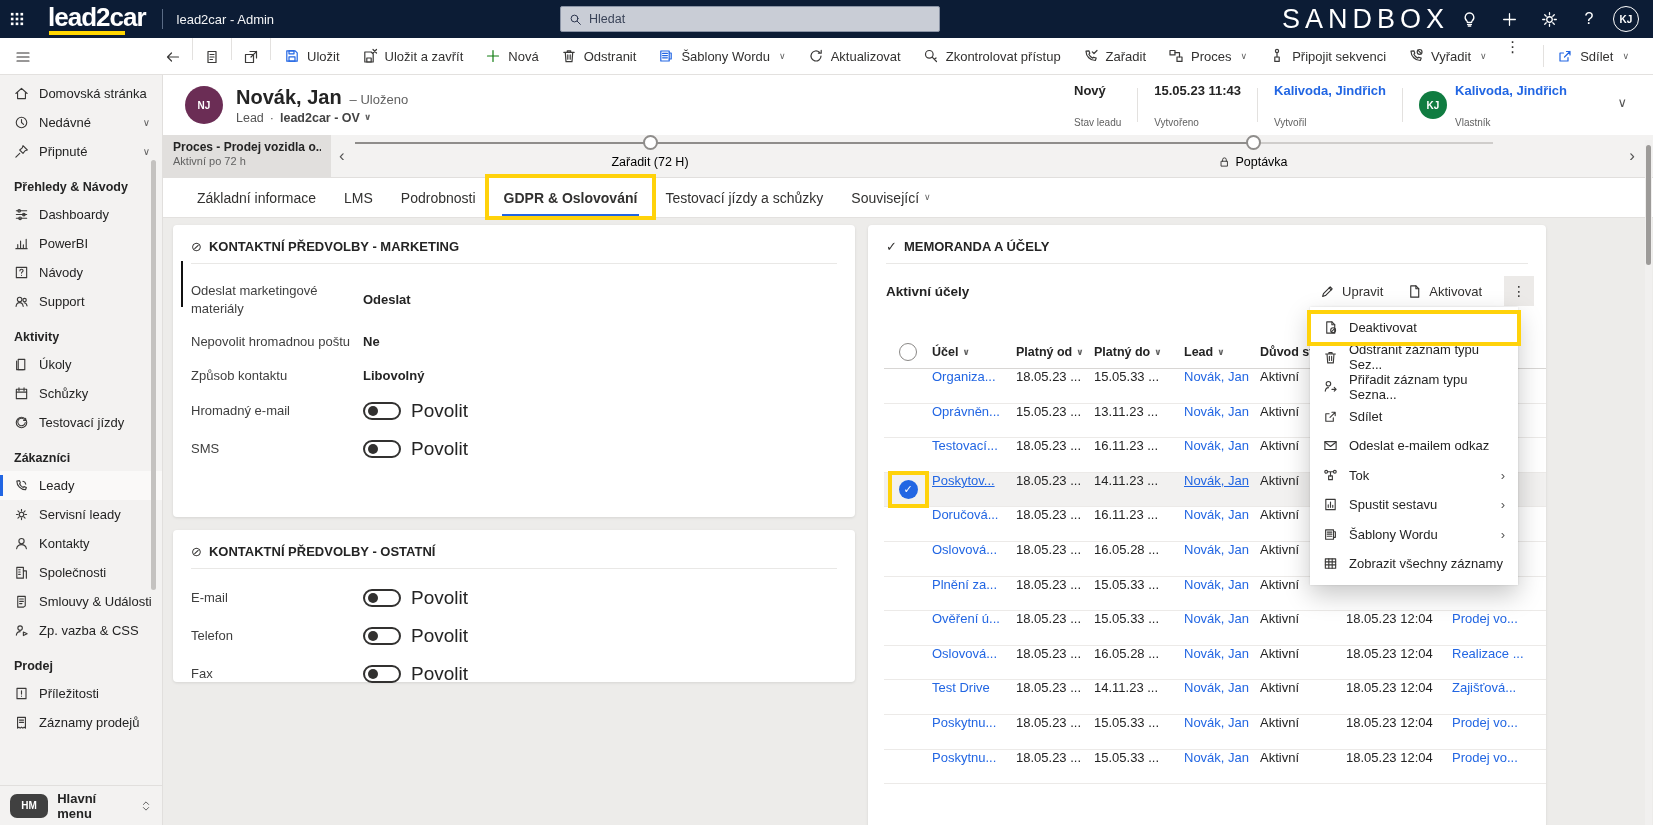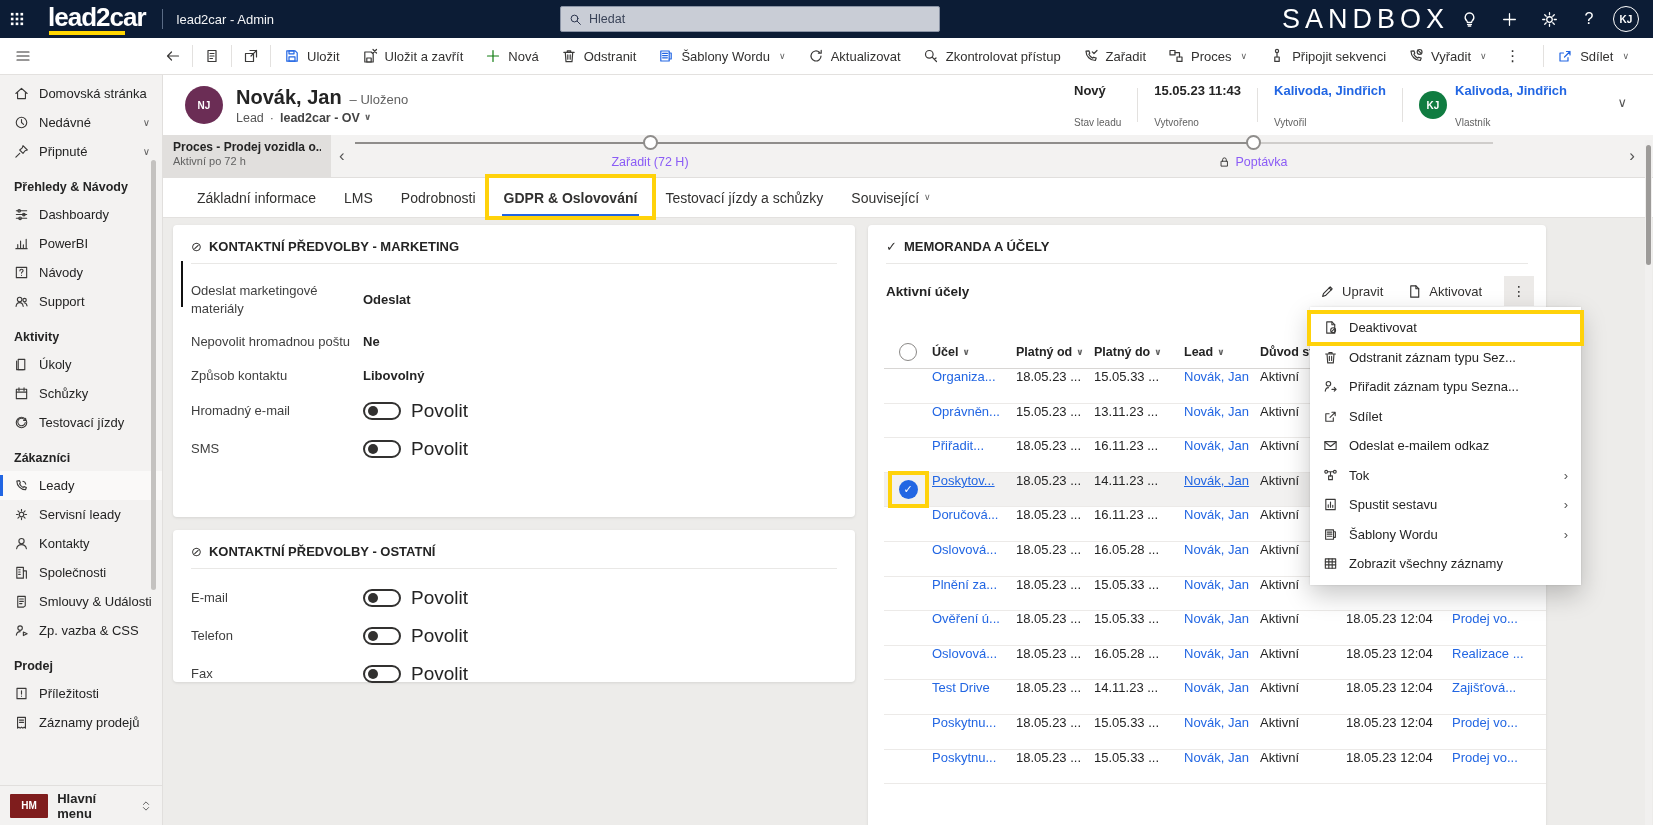--- a/index.html
+++ b/index.html
@@ -22,21 +22,21 @@
 .search .ic{width:13px;height:13px;color:#273049}
 .search input{border:none;background:transparent;outline:none;font-size:12.5px;color:#1d2336;width:100%;font-family:inherit}
 .search input::placeholder{color:#3a4358}
 .tb-right{margin-left:auto;display:flex;align-items:center;gap:0;padding-right:8px}
 .sandbox{font-size:27px;font-weight:300;letter-spacing:5px;color:#fff;line-height:1}
 .tb-btn{width:40px;height:38px;display:flex;align-items:center;justify-content:center;color:#fff;cursor:pointer}
 .tb-btn .ic{width:17px;height:17px}
 .helpq{font-size:16px;font-weight:400}
 .avatar-kj{width:26px;height:26px;border-radius:50%;border:1.5px solid #fff;display:flex;align-items:center;justify-content:center;font-size:10px;font-weight:700;margin-left:4px;margin-right:6px}
 
-.cmdbar{position:absolute;left:0;top:38px;right:0;height:37px;background:#fff;border-bottom:1px solid #e3e1df;display:flex;align-items:center;z-index:25}
+.cmdbar{position:absolute;left:0;top:38px;right:0;height:37px;background:#fff;border-bottom:1px solid #e3e1df;display:flex;align-items:flex-start;z-index:25}
 .hamb{width:46px;height:37px;display:flex;align-items:center;justify-content:center;cursor:pointer;color:#323130}
 .cmd-gap{width:110px}
 .cmd-ic{width:34px;height:37px;display:flex;align-items:center;justify-content:center;color:#3b3a39;cursor:pointer}
 .cmd-vsep{width:1px;height:22px;background:#e3e1df;margin:0 2px}
 #cmd-actions{display:flex;align-items:center;height:100%}
 .cmd-btn{display:flex;align-items:center;gap:7px;padding:0 11px;height:100%;font-size:13px;color:#323130;cursor:pointer;white-space:nowrap}
 .cmd-btn .chev{margin-left:2px}
 .ic-green{color:#107c10}.ic-blue{color:#2266e3}.ic-dark{color:#3b3a39}
 .cmd-dots{width:30px;text-align:center;font-size:15px;color:#323130;cursor:pointer;letter-spacing:0}
 .share-wrap{margin-left:auto;display:flex;align-items:center;height:100%}
@@ -59,39 +59,39 @@
 .rh-collapse{position:absolute;right:26px;top:20px;font-size:13px;color:#555;cursor:pointer}
 
 .bpf{position:absolute;left:163px;top:135px;right:0;height:43px;background:#f3f2f1;border-bottom:1px solid #e1dfdd;z-index:4}
 .bpf-box{position:absolute;left:0;top:0;width:168px;height:43px;background:#e1dfdd;padding:5px 10px;cursor:pointer}
 .bpf-box-t{font-size:12px;font-weight:700;color:#242424;white-space:nowrap;overflow:hidden}
 .bpf-box-s{font-size:11px;color:#616161;margin-top:1px}
 .bpf-nav{position:absolute;top:12px;font-size:17px;color:#555;cursor:pointer;line-height:1}
 .bpf-line{position:absolute;top:7px;height:2px;background:#8f8d8b}
 .bpf-line.light{background:#cfcdcb}
 .bpf-circle{position:absolute;top:0;width:15px;height:15px;border-radius:50%;background:#fff;border:2px solid #8f8d8b;cursor:pointer}
-.bpf-lab{position:absolute;top:20px;transform:translateX(-50%);font-size:12.5px;color:#8b5cf6;display:flex;align-items:center;gap:5px;white-space:nowrap}
+.bpf-lab{position:absolute;top:20px;transform:translateX(-50%);font-size:12.5px;color:#000000;display:flex;align-items:center;gap:5px;white-space:nowrap}
 .bpf-lab .ic{width:12px;height:12px;color:#323130}
 
 .tabs{position:absolute;left:163px;top:178px;right:0;height:40px;background:#fff;border-bottom:1px solid #e3e1df;display:flex;align-items:stretch;padding-left:20px;z-index:4}
 .tab{display:flex;align-items:center;gap:5px;padding:0 14px;font-size:14px;color:#323130;cursor:pointer;position:relative;white-space:nowrap}
 .tab.active{font-weight:700}
 .tab.active::before{content:"";position:absolute;left:12px;right:12px;bottom:0;height:3px;background:#2266e3}
 .tab.hl::after{content:"";position:absolute;inset:-4px -5px -3px -5px;border:4px solid #ffd20a;pointer-events:none;z-index:70}
 
 .sidebar{position:absolute;left:0;top:75px;width:163px;bottom:0;background:#f3f2f1;border-right:1px solid #e1dfdd;z-index:6}
 .side-scroll{position:absolute;top:0;left:0;right:0;bottom:40px;overflow:hidden;padding-top:4px}
 .s-item{display:flex;align-items:center;gap:10px;height:29px;padding:0 0 0 14px;font-size:13px;color:#242424;cursor:pointer;position:relative}
 .s-item .ic{width:15px;height:15px;color:#3b3a39}
 .s-item .chev{margin-left:auto;margin-right:12px;font-size:10px}
 .s-item.active{background:#faf9f8;font-weight:400}
 .s-item.active::before{content:"";position:absolute;left:0;top:4px;bottom:4px;width:3px;background:#2266e3}
 .s-head{font-size:12.5px;font-weight:700;color:#242424;padding:14px 0 6px 14px}
 .side-foot{position:absolute;left:0;right:0;bottom:0;height:40px;border-top:1px solid #e1dfdd;display:flex;align-items:center;gap:9px;padding-left:10px;background:#f3f2f1;cursor:pointer}
-.hm-badge{width:40px;height:24px;border-radius:1px;background:#7f1d1d;color:#fff;font-size:10px;font-weight:700;display:flex;align-items:center;justify-content:center}
+.hm-badge{width:40px;height:24px;border-radius:7px;background:#404040;color:#fff;font-size:10px;font-weight:700;display:flex;align-items:center;justify-content:center}
 .side-foot-lab{font-size:13px;font-weight:700}
 .side-foot .ic{margin-left:auto;margin-right:10px;width:12px;height:14px;color:#555}
 .side-sb{position:absolute;left:151px;top:85px;width:5px;height:430px;background:#c4c2c0;border-radius:3px;cursor:pointer}
 
 .content{position:absolute;left:163px;top:218px;right:0;bottom:0;background:#edecea;z-index:3}
 .card{position:absolute;background:#fff;border-radius:4px;box-shadow:0 1px 3px rgba(0,0,0,.1)}
 .card-t{display:flex;align-items:center;gap:7px;font-size:13px;font-weight:700;color:#242424;padding:14px 18px 9px 18px}
 .card-t .pre{font-size:13px;color:#323130;font-weight:400}
 .card-div{height:1px;background:#e9e8e6;margin:0 18px}
 .f-rows{padding:10px 18px 0 18px}
@@ -117,21 +117,21 @@
 .c0{width:48px;display:flex;justify-content:center;align-items:center}
 .c1{width:84px}.c2{width:78px}.c3{width:90px}.c4{width:76px}.c5{width:86px}.c6{width:106px}.c7{flex:1}
 .g-h{font-size:12.5px;font-weight:600;color:#242424;display:flex;align-items:center;gap:4px;cursor:pointer}
 .g-cell{font-size:13px;color:#242424;white-space:nowrap;overflow:hidden}
 .g-link{color:#2266e3;cursor:pointer}
 .sel .u{text-decoration:underline}
 .selcirc{width:18px;height:18px;border:1.5px solid #8a8886;border-radius:50%;cursor:pointer}
 .chkon{width:19px;height:19px;border-radius:50%;background:#2266e3;color:#fff;font-size:11px;display:flex;align-items:center;justify-content:center;position:relative}
 .chkon::after{content:"";position:absolute;inset:-9px -11px;border:4px solid #ffd20a;pointer-events:none;z-index:70}
 
-.ctx{position:absolute;left:1310px;top:307px;width:271px;background:#fff;box-shadow:0 10px 24px rgba(0,0,0,.22),0 0 2px rgba(0,0,0,.12);padding:6px 0;z-index:60}
+.ctx{position:absolute;left:1310px;top:307px;width:208px;background:#fff;box-shadow:0 10px 24px rgba(0,0,0,.22),0 0 2px rgba(0,0,0,.12);padding:6px 0;z-index:60}
 .ctx-item{display:flex;align-items:center;gap:11px;height:29.5px;padding:0 13px;font-size:13px;color:#242424;cursor:pointer;position:relative}
 .ctx-item .ic{width:15px;height:15px;color:#3b3a39}
 .ctx-item .sub{margin-left:auto;font-size:13px;color:#555}
 .ctx-item.hl::after{content:"";position:absolute;inset:-3px -3px;border:4px solid #ffd20a;pointer-events:none;z-index:70}
 
 .main-sb-track{position:absolute;right:1px;top:140px;width:7px;bottom:0;background:#f1f0ef;z-index:40}
 .main-sb{position:absolute;right:2px;top:145px;width:5px;height:120px;background:#9d9b99;border-radius:3px;z-index:41;cursor:pointer}
 </style>
 </head>
 <body>
@@ -783,21 +783,21 @@
             <div class="c1 g-cell g-link">Oprávněn...</div>
             <div class="c2 g-cell">15.05.23 ...</div>
             <div class="c3 g-cell">13.11.23 ...</div>
             <div class="c4 g-cell g-link">Novák, Jan</div>
             <div class="c5 g-cell">Aktivní</div>
             <div class="c6 g-cell"></div>
             <div class="c7 g-cell g-link"></div>
           </div>
           <div class="g-row">
             <div class="c0"></div>
-            <div class="c1 g-cell g-link">Přiřadit...</div>
+            <div class="c1 g-cell g-link">Testovací...</div>
             <div class="c2 g-cell">18.05.23 ...</div>
             <div class="c3 g-cell">16.11.23 ...</div>
             <div class="c4 g-cell g-link">Novák, Jan</div>
             <div class="c5 g-cell">Aktivní</div>
             <div class="c6 g-cell"></div>
             <div class="c7 g-cell g-link"></div>
           </div>
           <div class="g-row sel">
             <div class="c0">
               <div class="chkon">✓</div>

